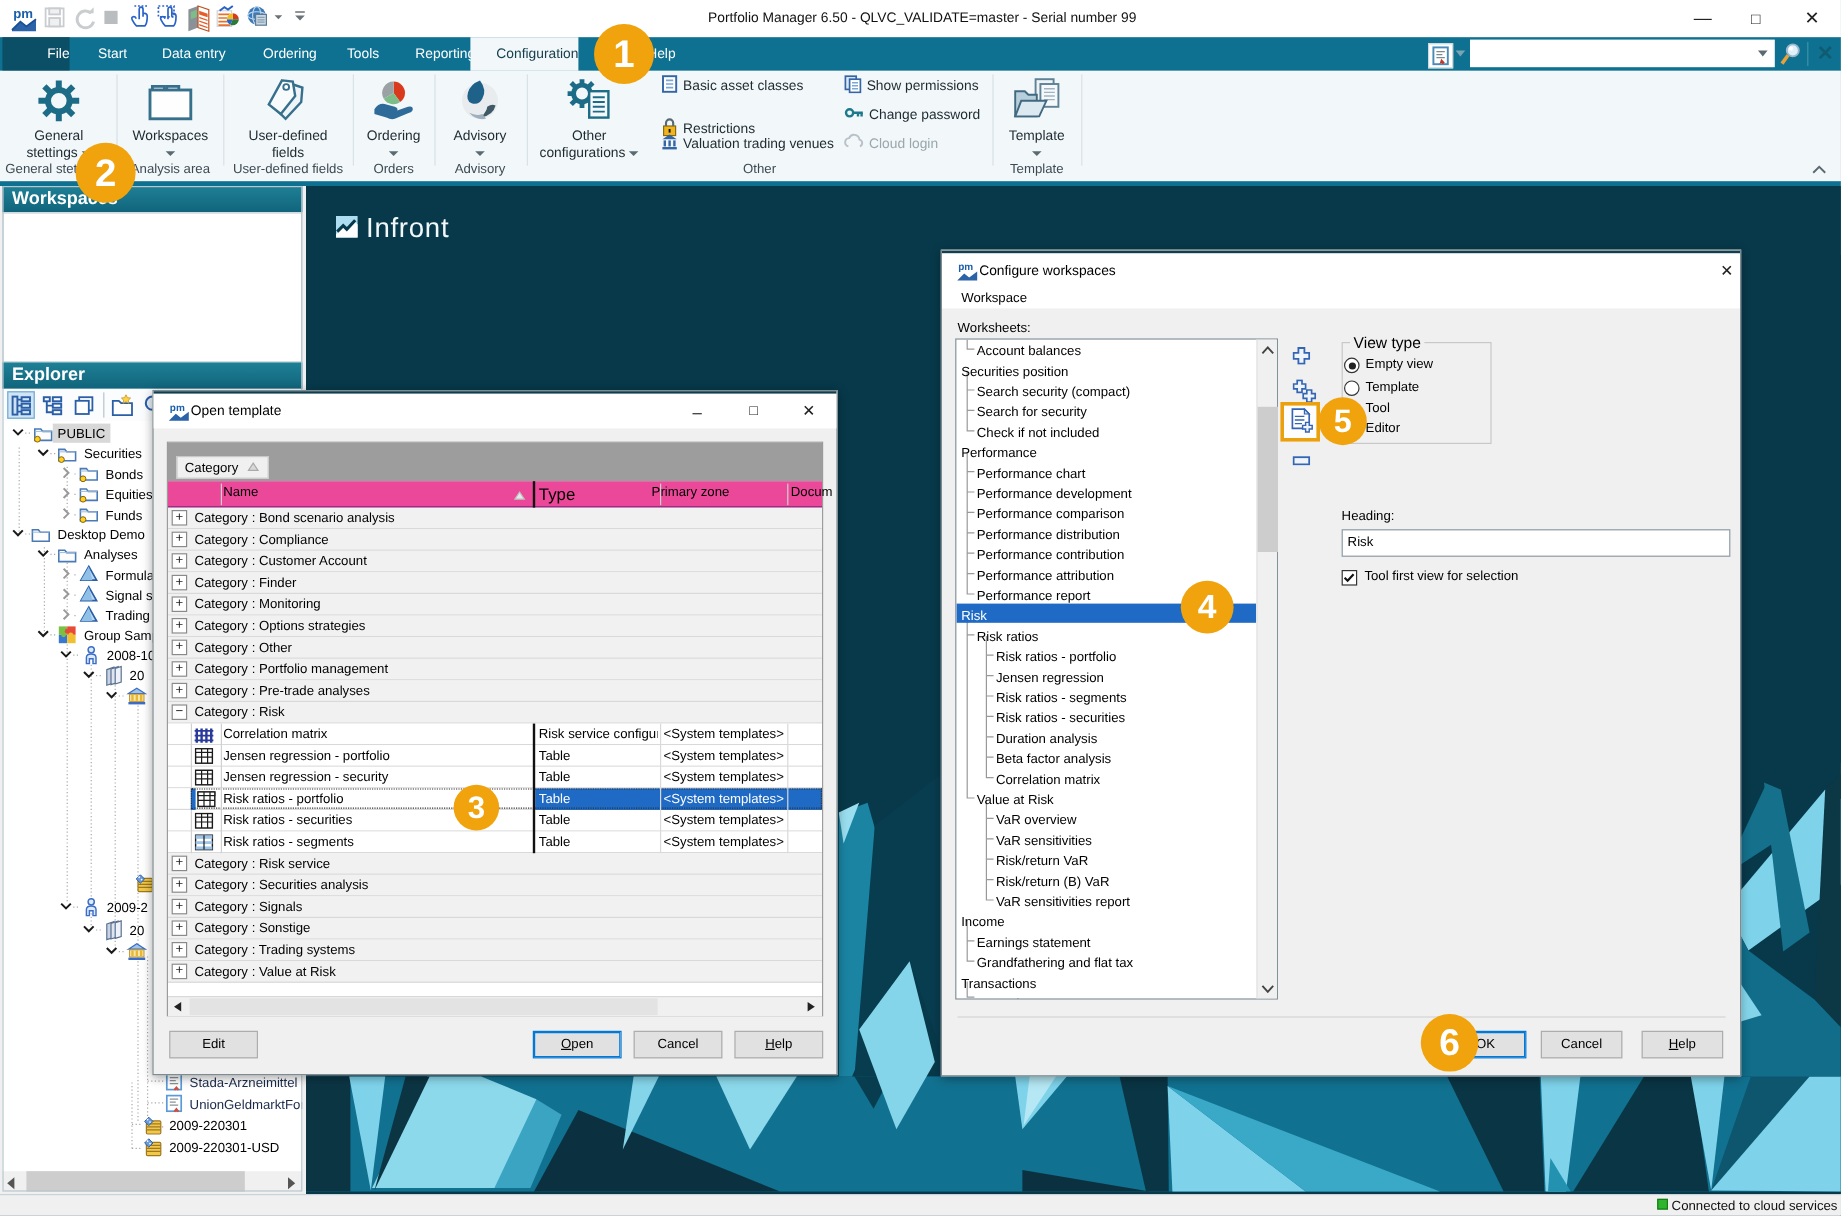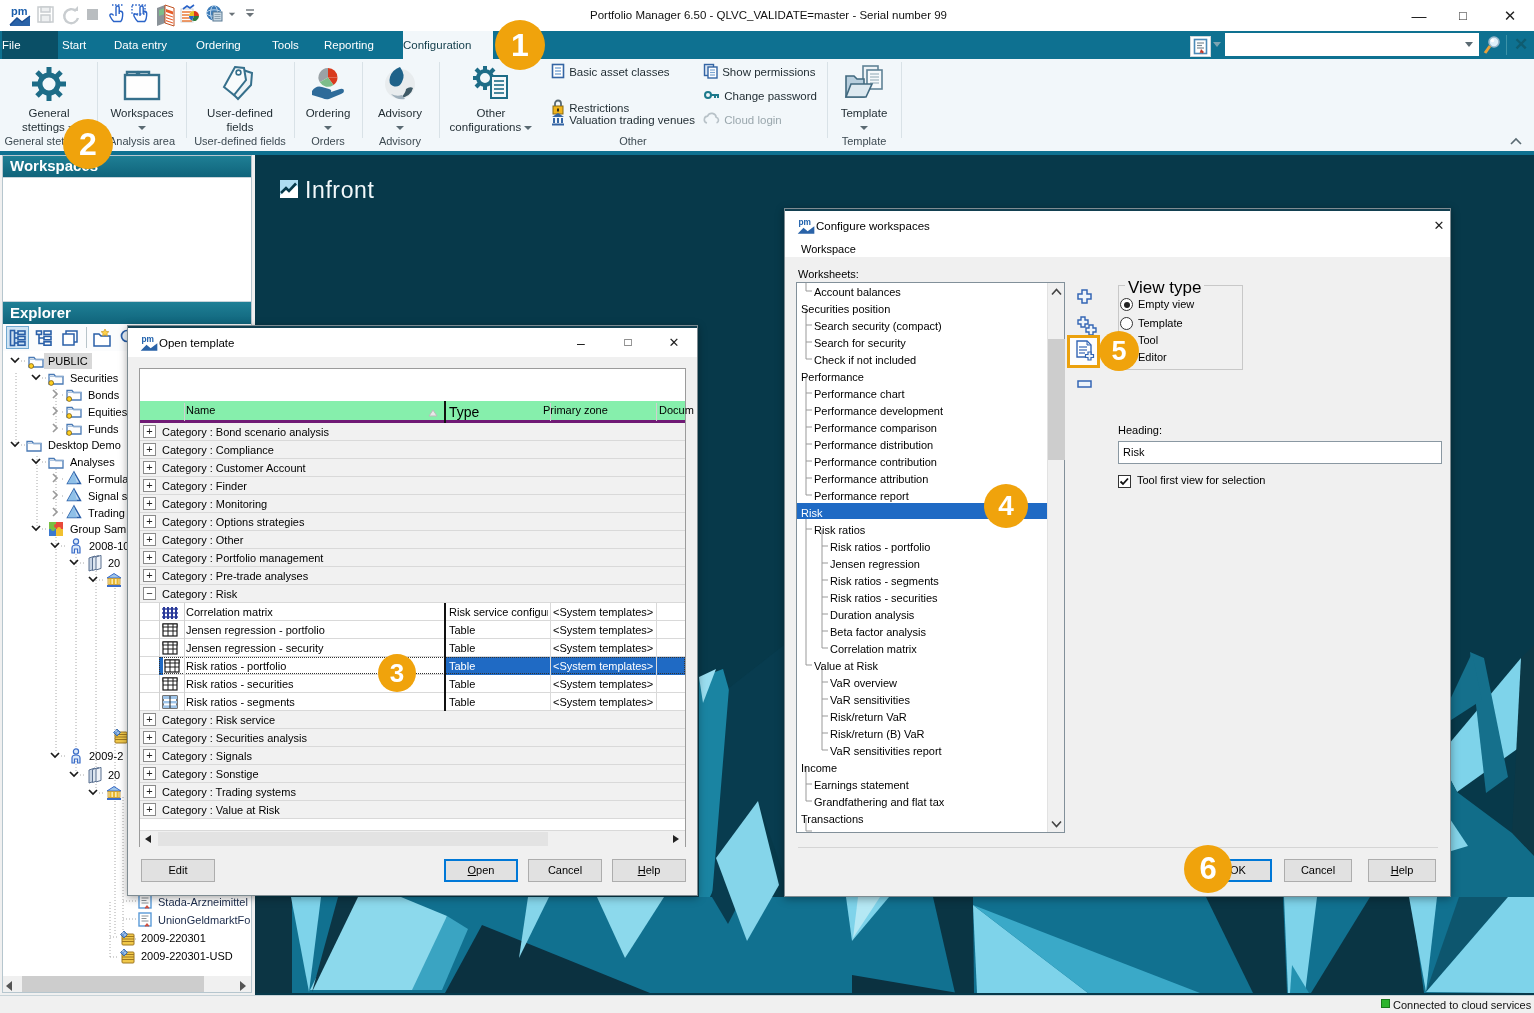--- a/index.html
+++ b/index.html
@@ -3,21 +3,21 @@
 *{margin:0;padding:0;box-sizing:border-box}
 html,body{width:1534px;height:1013px}
 body{position:relative;font-family:"Liberation Sans",sans-serif;background:#f0f0f0;overflow:hidden;font-size:11px}
 .abs{position:absolute}
 
 #titlebar{left:0;top:0;width:1534px;height:31px;background:#fff}
 .ttxt{top:9px;font-size:11.5px;color:#111}
 .wbtn{top:0;width:34px;height:31px;color:#222;font-size:15px;text-align:center;line-height:31px}
 
 #tabrow{left:0;top:31px;width:1534px;height:28px;background:#0e7191}
-.tab{top:0;height:28px;line-height:28px;color:#fff;font-size:11.5px;text-align:left}
+.tab{top:0;height:28px;line-height:28px;color:#fff;font-size:11.5px;text-align:right}
 #tab-file{left:2px;width:56px;background:#0a4f66}
 #tab-conf{background:#f2f7fa;color:#17414e}
 
 #ribbon{left:0;top:59px;width:1534px;height:92px;background:#f2f7fa}
 .rsep{top:3px;width:1px;height:76px;background:#d9e2e7}
 .rlab{top:76px;height:16px;font-size:11px;color:#3d4a52;text-align:center;width:120px}
 .bigbtn{top:3px;text-align:center;color:#1e2a30;font-size:11.5px}
 .bigbtn .cap{line-height:14px}
 .caret{display:inline-block;width:0;height:0;border-left:4px solid transparent;border-right:4px solid transparent;border-top:4px solid #5a6a72;vertical-align:middle}
 .sitem{height:24px;font-size:11.5px;color:#1e2a30;line-height:24px}
@@ -138,21 +138,21 @@
   </svg>
 </div>
 
 <div class="abs" id="tabrow">
   <div class="abs tab" id="tab-file">File</div>
   <div class="abs tab" style="left:62px;width:44px">Start</div>
   <div class="abs tab" style="left:114px;width:74px">Data entry</div>
   <div class="abs tab" style="left:196px;width:68px">Ordering</div>
   <div class="abs tab" style="left:272px;width:44px">Tools</div>
   <div class="abs tab" style="left:324px;width:72px">Reporting</div>
-  <div class="abs tab" id="tab-conf" style="left:403px;width:90px">Configuration</div>
+  <div class="abs tab" id="tab-conf" style="left:392px;width:90px">Configuration</div>
   <div class="abs tab" style="left:499px;width:64px">Help</div>
 
   <div class="abs" style="left:1190px;top:5px;width:21px;height:21px;background:#fff;border:1px solid #d0d8dc">
     <svg width="19" height="19" viewBox="0 0 19 19">
         <rect x="3.5" y="2.5" width="12" height="14" fill="#fff" stroke="#4a8ab8" stroke-width="1.6"></rect>
         <g stroke="#7a8a94" stroke-width="1.2">
           <line x1="6" y1="6" x2="13" y2="6"></line>
           <line x1="6" y1="8.5" x2="11" y2="8.5"></line>
           <line x1="6" y1="11" x2="13" y2="11"></line>
         </g>
@@ -643,22 +643,27 @@
         <text x="3" y="10" font-size="10" font-weight="bold" fill="#1b5eab" font-family="Liberation Sans">pm</text>
         <path d="M2 20 l7 -7 l5 4 l8 -6 v9 h-20z" fill="#2a63a8"></path>
       </svg>
     <span class="cap">Open template</span>
     <div class="abs" style="left:444px;top:7px;width:18px;height:18px;text-align:center;font-size:14px;color:#222">–</div>
     <div class="abs" style="left:491px;top:7px;width:18px;height:18px;text-align:center;font-size:12px;color:#222">□</div>
     <div class="abs" style="left:537px;top:7px;width:18px;height:18px;text-align:center;font-size:13px;color:#222">✕</div>
   </div>
   <div class="abs" id="ottable">
 
-
-    <div class="abs" style="left:0;top:32px;width:545px;height:22px;background:#86efac;border-bottom:3px solid #701a75">
+    <div class="abs" style="left:0;top:0;width:545px;height:32px;background:#9d9d9d">
+      <div class="abs" style="left:7px;top:11px;width:77px;height:19px;background:#f0f0f0;border:1px solid #c8c8c8;font-size:11px;line-height:18px;padding-left:6px;color:#000">Category <svg width="10" height="8" viewBox="0 0 10 8" style="margin-left:4px">
+            <path d="M5 1 L9 7 H1 z" fill="#d8d8d8" stroke="#aaa"></path>
+          </svg></div>
+    </div>
+
+    <div class="abs" style="left:0;top:32px;width:545px;height:22px;background:#ec4899;border-bottom:1px solid #701a75">
       <div class="abs" style="left:46px;top:3px;font-size:11px;color:#000">Name</div>
       <svg class="abs" style="left:288px;top:8px" width="10" height="8" viewBox="0 0 10 8">
           <path d="M5 1 L9 7 H1 z" fill="#e8e8e8" stroke="#bbb"></path>
         </svg>
       <div class="abs" style="left:309px;top:3px;font-size:14px;color:#000">Type</div>
       <div class="abs" style="left:403px;top:3px;font-size:11px;color:#000">Primary zone</div>
       <div class="abs" style="left:519px;top:3px;font-size:11px;color:#000">Docum</div>
       <div class="abs" style="left:44px;top:2px;width:1px;height:18px;background:#d0d0d0"></div>
       <div class="abs" style="left:410px;top:2px;width:1px;height:18px;background:#d0d0d0"></div>
       <div class="abs" style="left:516px;top:2px;width:1px;height:18px;background:#d0d0d0"></div>
@@ -933,21 +938,21 @@
         <line x1="6" y1="14" x2="12" y2="14"></line>
       </g>
       <path d="M15 13 h3 v2.5 h2.5 v3 h-2.5 v2.5 h-3 v-2.5 h-2.5 v-3 h2.5z" fill="#eef4fa" stroke="#3465b4" stroke-width="1.2"></path>
     </svg>
   <rect class="abs"></rect>
   <svg class="abs" style="left:292px;top:171px" width="15" height="8" viewBox="0 0 15 8">
       <rect x="1" y="1" width="13" height="6" fill="#eef4fa" stroke="#3465b4" stroke-width="1.5"></rect>
     </svg>
 
   <div class="abs" style="left:333px;top:76px;width:125px;height:85px;border:1px solid #c8c8c8"></div>
-  <div class="abs" style="left:340px;top:69px;background:#f0f0f0;padding:0 3px;font-size:17px;color:#000">View type</div>
+  <div class="abs" style="left:340px;top:69px;background:#f0f0f0;padding:0 3px;font-size:13px;color:#000">View type</div>
   <div class="abs radio" style="left:335px;top:89px">
       <div class="abs" style="left:2.5px;top:2.5px;width:6px;height:6px;border-radius:50%;background:#222"></div>
     </div>
   <div class="abs" style="left:353px;top:89px;font-size:11px;color:#000">Empty view</div>
   <div class="abs radio" style="left:335px;top:108px"></div>
   <div class="abs" style="left:353px;top:108px;font-size:11px;color:#000">Template</div>
   <div class="abs radio" style="left:335px;top:125px"></div>
   <div class="abs" style="left:353px;top:125px;font-size:11px;color:#000">Tool</div>
   <div class="abs radio" style="left:335px;top:142px"></div>
   <div class="abs" style="left:353px;top:142px;font-size:11px;color:#000">Editor</div>

